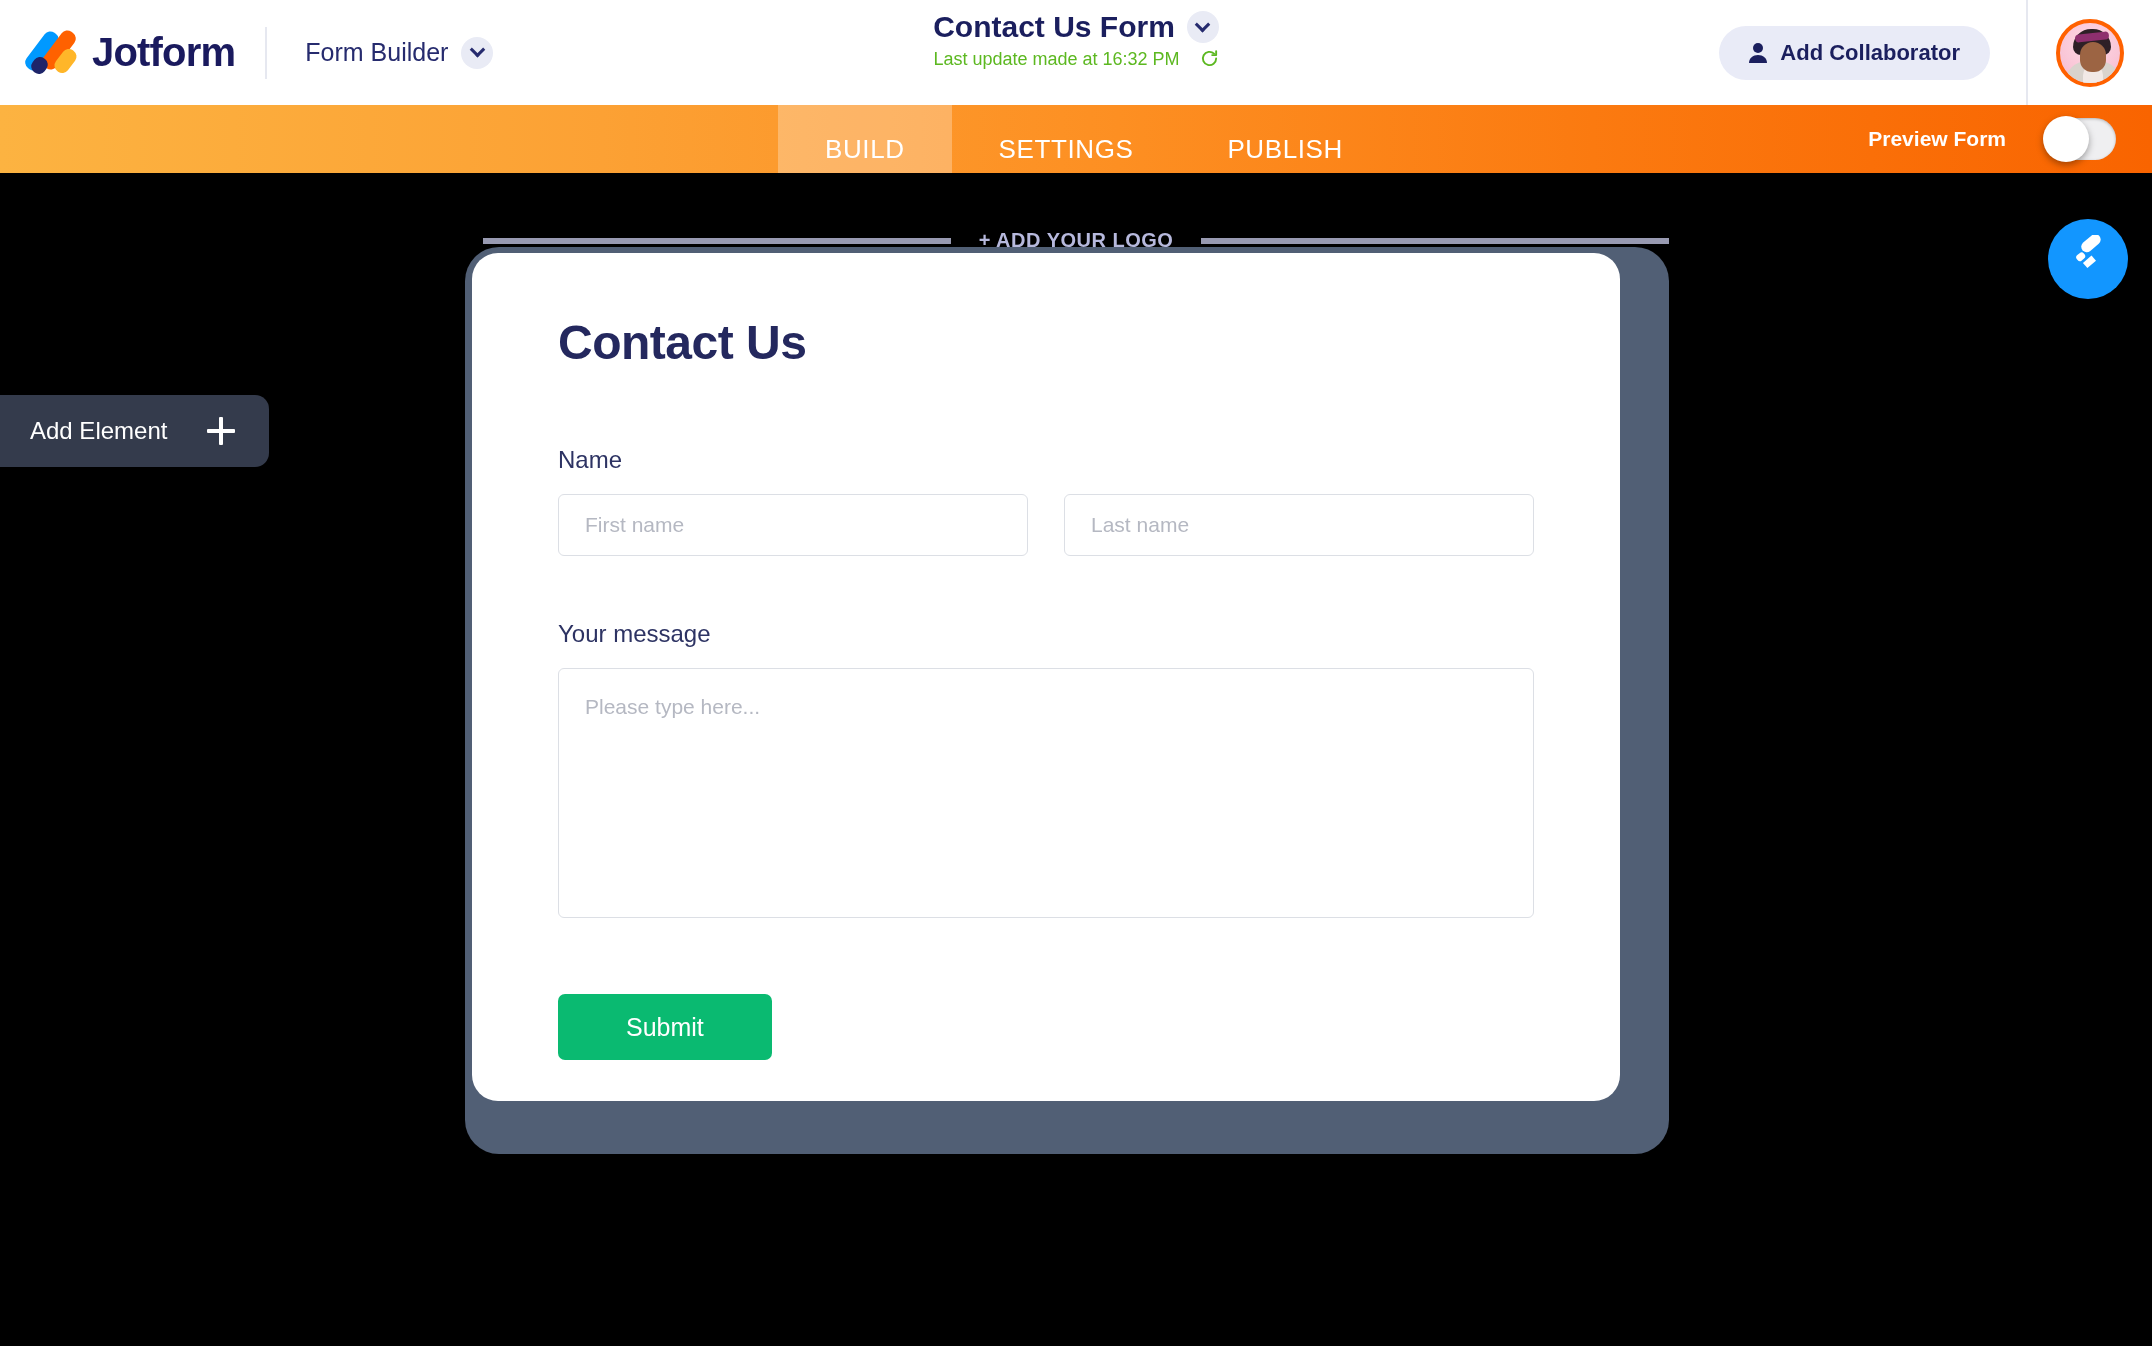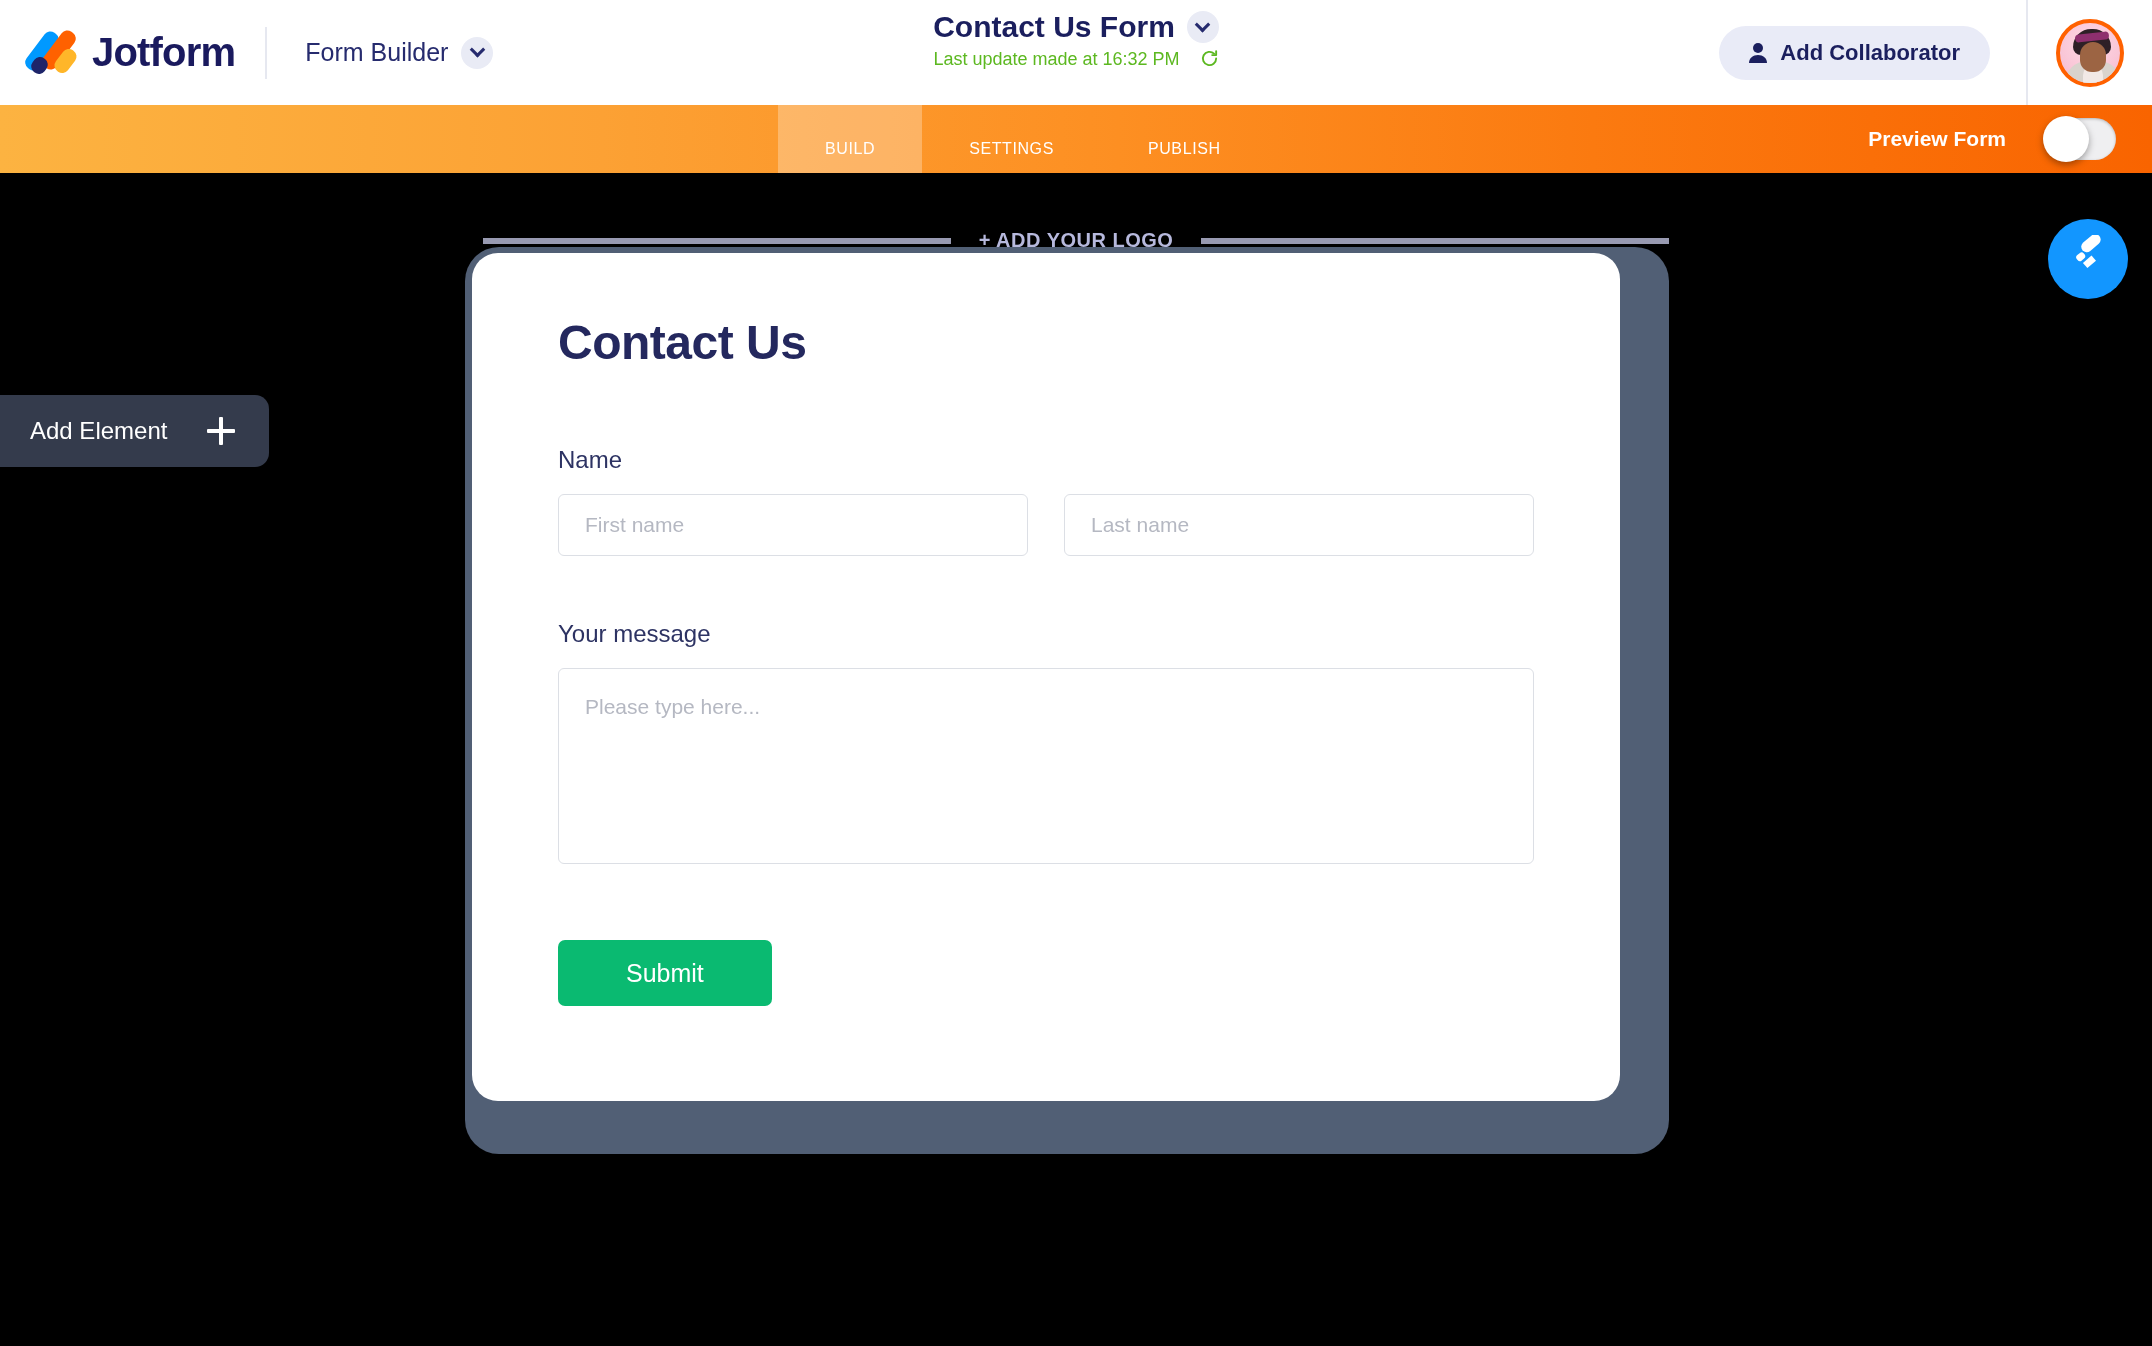--- a/index.html
+++ b/index.html
@@ -76,21 +76,21 @@
 
   
   .navbar{
     position:absolute; left:0; top:105px; width:2152px; height:68px;
     background:linear-gradient(90deg,#fcb341 0%, #fca134 28%, #fd8f22 52%, #fb7a10 74%, #f96400 100%);
     display:flex; align-items:center;
   }
   .tabs{ position:absolute; left:778px; top:0; height:68px; display:flex; }
   .tab{
     height:88px; display:flex; align-items:center; justify-content:center;
-    color:#fff; font-size:16px; font-weight:400; letter-spacing:0.6px;
+    color:#fff; font-size:26px; font-weight:400; letter-spacing:0.6px;
     padding:0 47px; cursor:pointer;
   }
   .tab.active{ background:rgba(255,255,255,0.28); }
   .preview-wrap{
     margin-left:auto; display:flex; align-items:center; gap:38px; padding-right:36px;
     cursor:pointer;
   }
   .preview-label{ color:#fff; font-size:21px; font-weight:700; }
   .toggle{
     width:72px; height:42px; border-radius:24px; background:#efeff1;
@@ -153,21 +153,21 @@
   .field{ margin-top:76px; }
   .field-label{ font-size:24px; color:#2d3363; font-weight:400; margin-bottom:20px; }
   .row2{ display:flex; gap:36px;border-radius:8px; }
   .inp{
     flex:1; height:62px; border:1px solid #dcdfe5; border-radius:6px;
     display:flex; align-items:center; padding:0 26px;
     font-size:21px; color:#b5b8c2; background:#fff; cursor:text;
   }
   .field.msg{ margin-top:64px; }
   .textarea{
-    width:100%; height:196px; border:1px solid #dcdfe5; border-radius:6px;
+    width:100%; height:250px; border:1px solid #dcdfe5; border-radius:6px;
     padding:26px; font-size:21px; color:#b5b8c2; background:#fff; cursor:text;
   }
   .submit-wrap{ display:flex; justify-content:flex-start; margin-top:76px; }
   .submit-btn{
     background:#0aba71; color:#fff; font-size:25px; font-weight:400;
     border:none; border-radius:7px; padding:0 68px; height:66px;
     cursor:pointer; display:flex; align-items:center; justify-content:center;
   }
 </style>
 </head>

